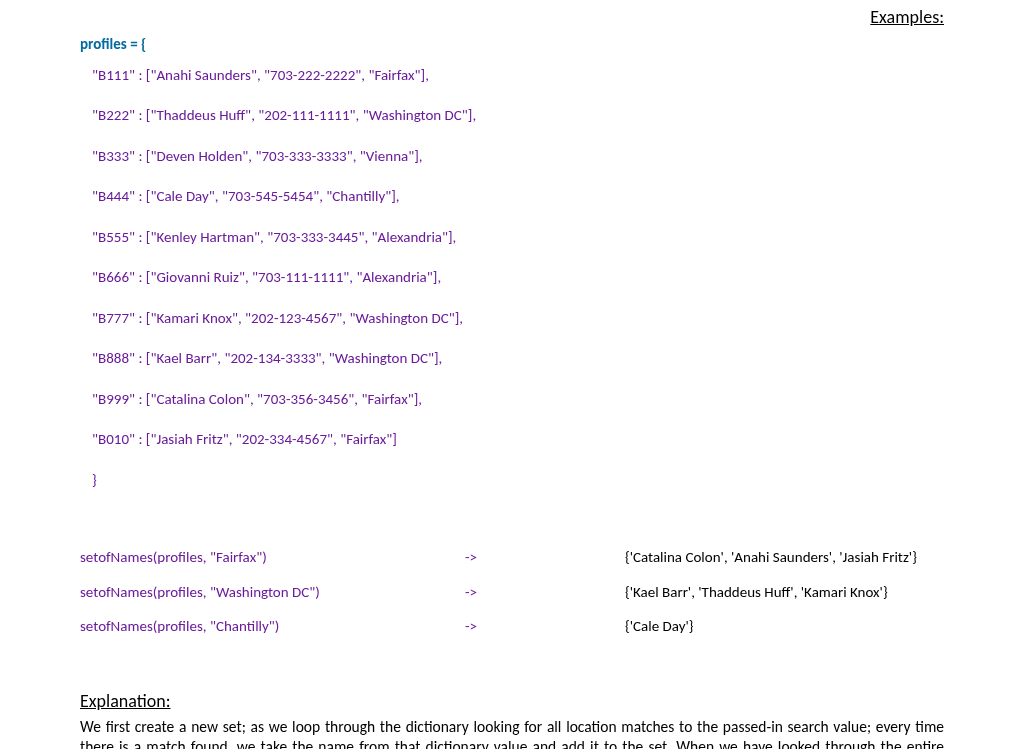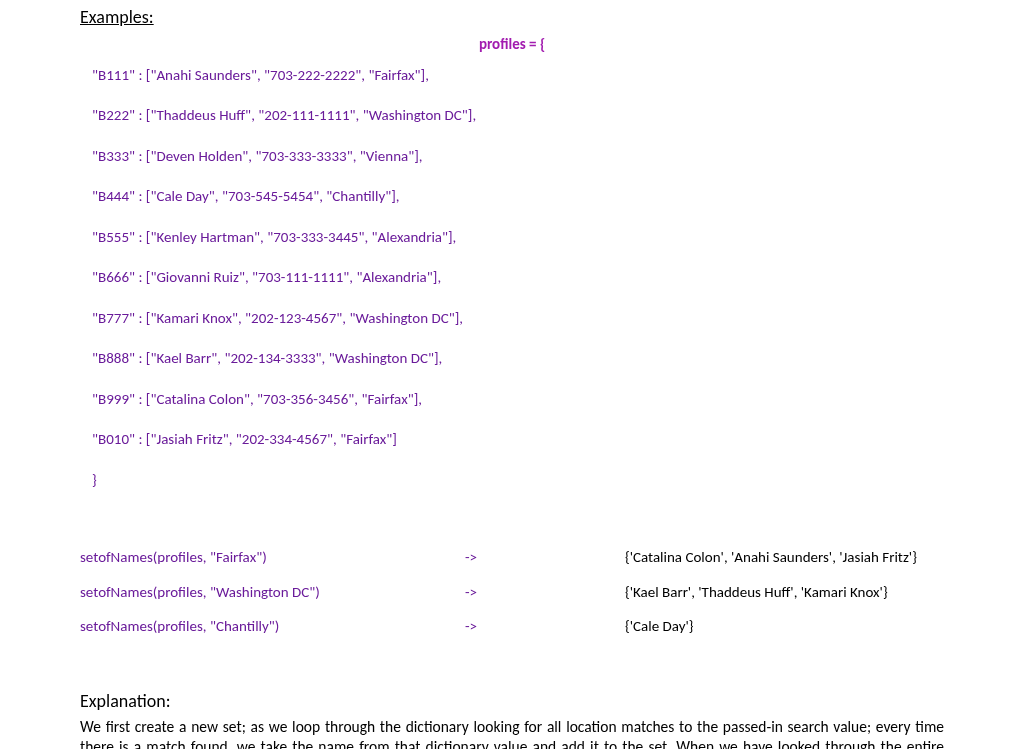--- a/index.html
+++ b/index.html
@@ -15,27 +15,27 @@
       width: 1024px;
       min-height: 749px;
       padding: 0 80px;
       box-sizing: border-box;
       position: relative;
     }
     .heading {
       font-size: 18px;
       text-decoration: underline;
       margin: 4px 0 0 0;
+      text-align: right;
     }
     .code-header {
-      color: #a21caf;
+      color: #0369a1;
       font-weight: 600;
       font-size: 15px;
       margin: 2px 0 8px 0;
-      text-align: center;
     }
     .code-lines {
       margin-left: 12px;
     }
     .code-line {
       color: #6a1b9a;
       font-size: 15px;
       margin: 0 0 18px 0;
       font-weight: 500;
     }
@@ -67,20 +67,21 @@
       width: 160px;
       flex-shrink: 0;
     }
     .result {
       color: #000000;
       font-size: 15px;
       font-weight: 500;
     }
     .explanation-heading {
       font-size: 18px;
+      text-decoration: underline;
       margin: 50px 0 0 0;
     }
     .explanation-text {
       font-size: 15.5px;
       margin-top: 2px;
       text-align: justify;
       line-height: 1.35;
     }
   </style>
 </head>

